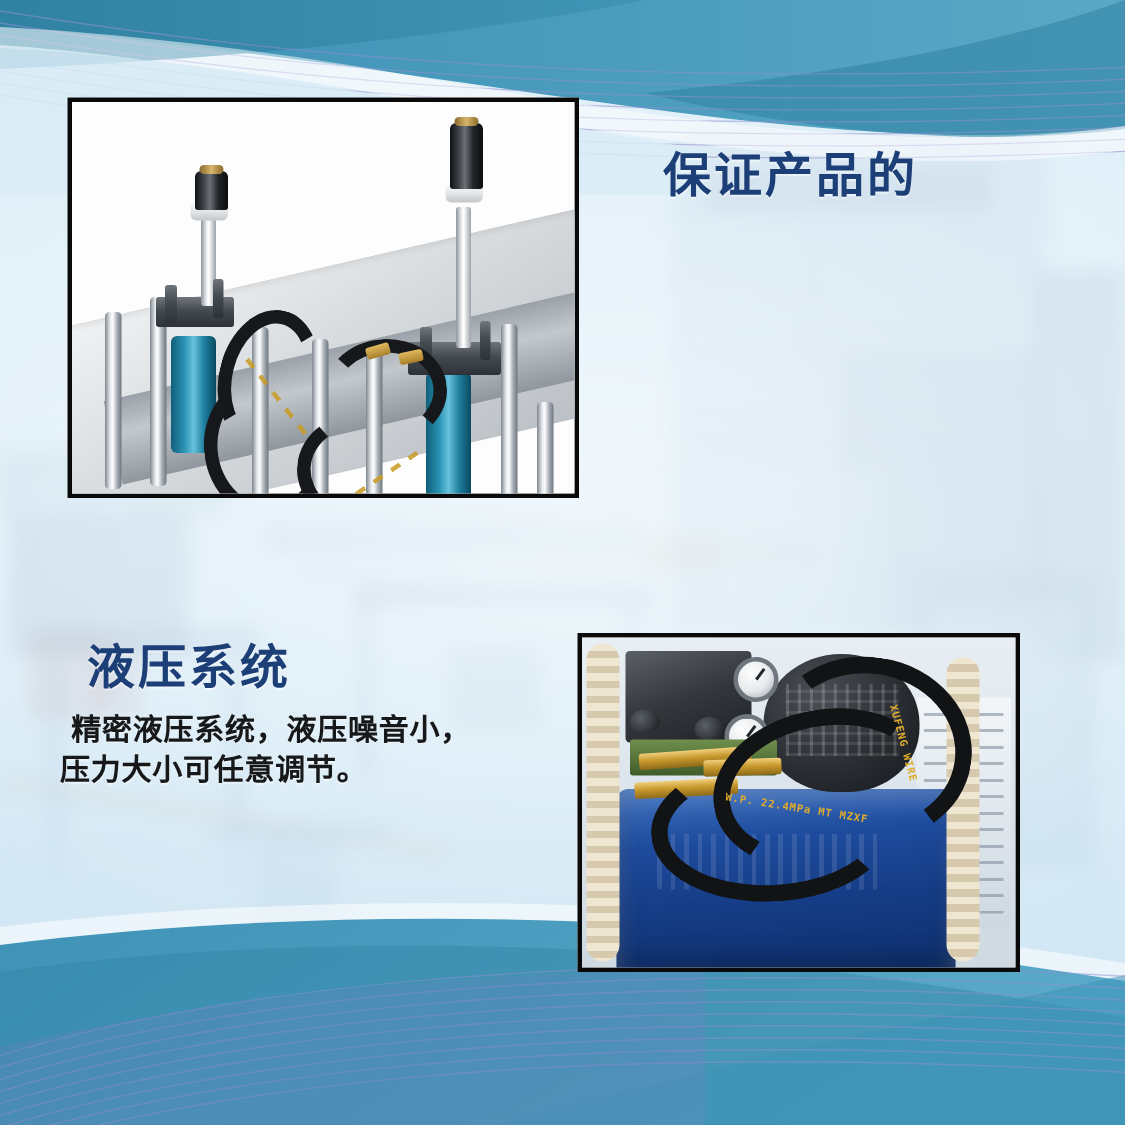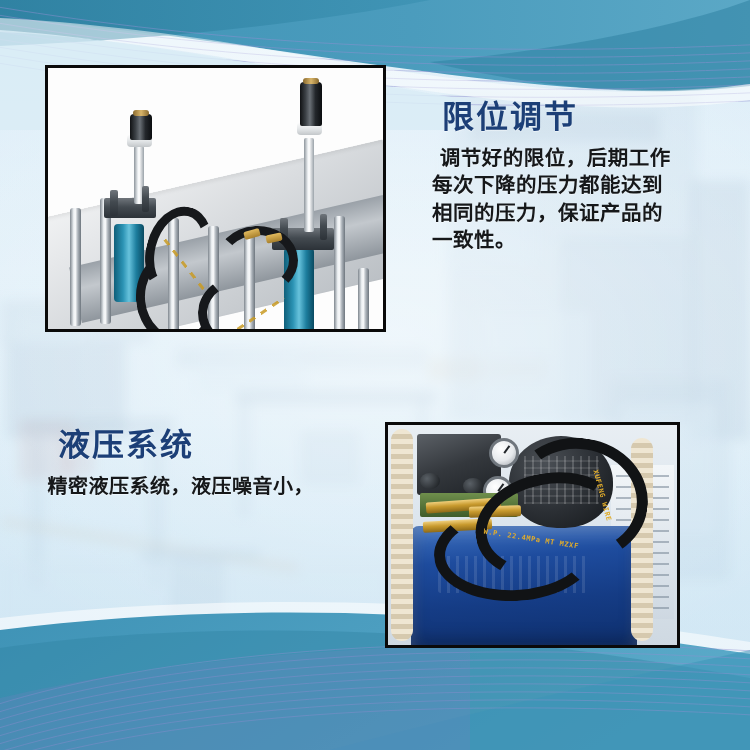--- a/index.html
+++ b/index.html
@@ -493,29 +493,24 @@
       <div class="p2-hose" style="left:16%; top:36%; width:56%; height:44%; border-color:transparent transparent #111315 #111315; transform:rotate(-3deg);"></div>
       <div class="p2-hose" style="left:42%; top:6%;  width:48%; height:56%; border-color:#111315 #111315 transparent transparent; transform:rotate(8deg);"></div>
       <div class="p2-hose" style="left:30%; top:22%; width:52%; height:48%; border-color:#111315 transparent transparent #111315; transform:rotate(-10deg);"></div>
 
       <span class="p2-hose-txt" style="left:33%; top:50%; transform:rotate(9deg);">W.P. 22.4MPa  MT  MZXF</span>
       <span class="p2-hose-txt" style="left:73%; top:20%; transform:rotate(75deg); transform-origin:left top;">XUFENG WIRE</span>
     </div>
   </div>
 
   <div class="txt-block txt-right">
-    <h2 class="feat-title">限位调节</h2>
-    <p class="feat-body">
-      <span class="ln"> 调节好的限位，后期工作</span>
-      <span class="ln">每次下降的压力都能达到</span>
-      <span class="ln">相同的压力，保证产品的</span>
-      <span class="ln">一致性。</span>
-    </p>
+    <h2 class="feat-title">保证产品的</h2>
   </div>
 
   <div class="txt-block txt-left">
     <h2 class="feat-title">液压系统</h2>
     <p class="feat-body">
       <span class="ln"> 精密液压系统，液压噪音小，</span>
+      <span class="ln">压力大小可任意调节。</span>
     </p>
   </div>
 
 </div>
 
 </body></html>

